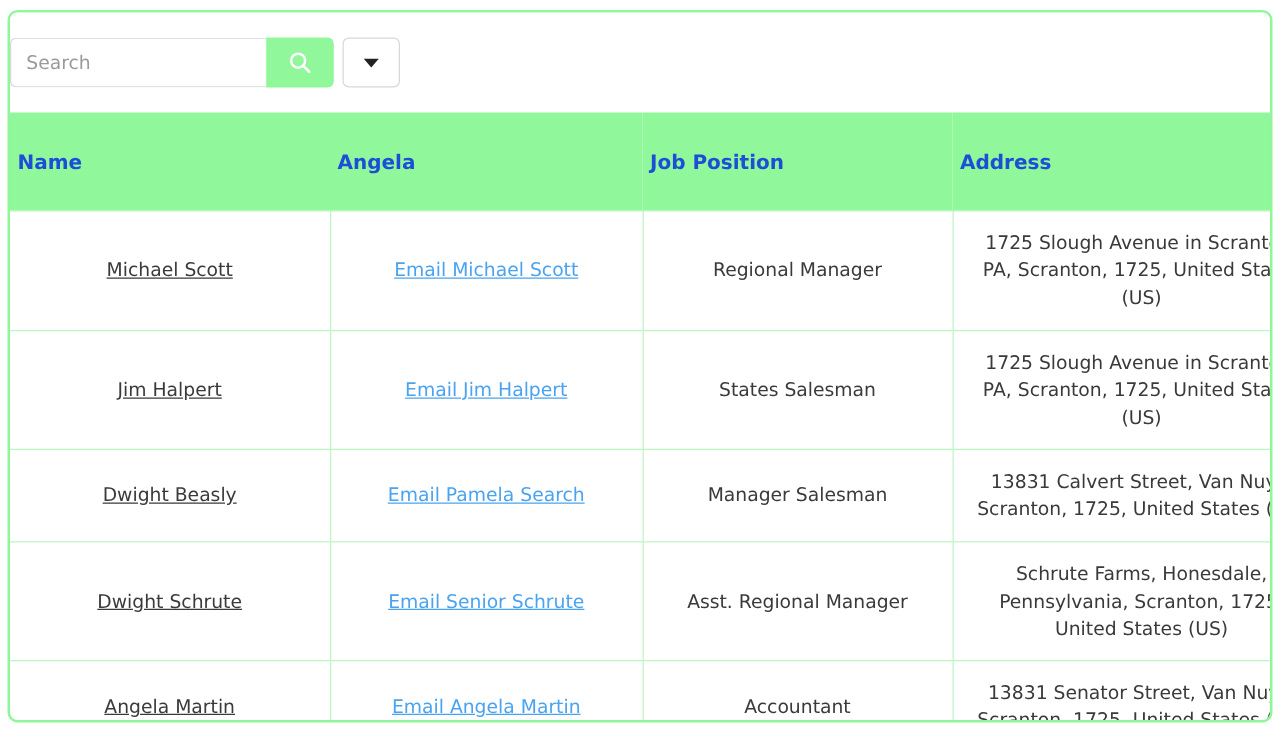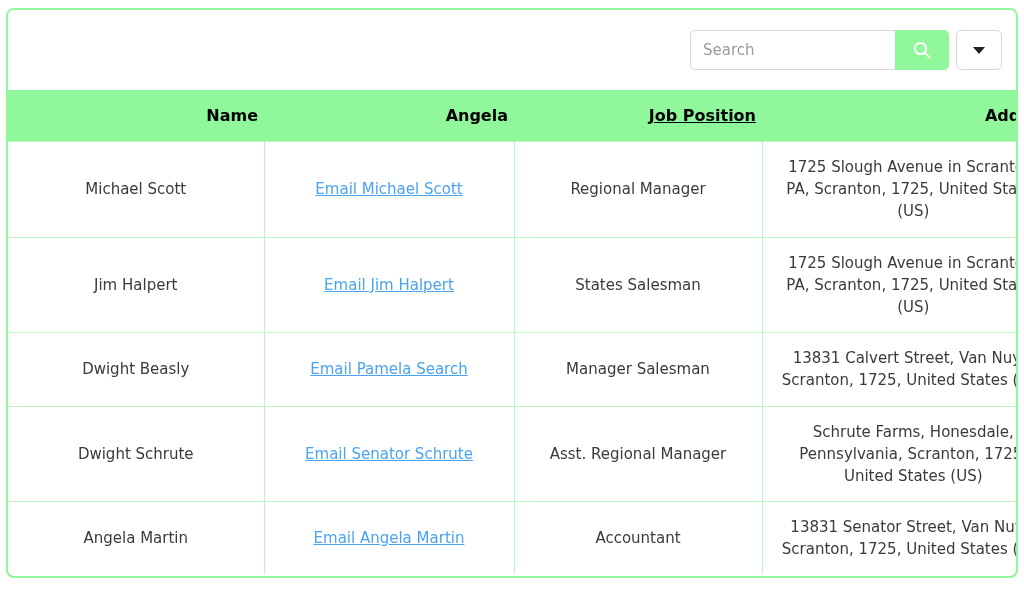--- a/index.html
+++ b/index.html
@@ -30,21 +30,21 @@
     background: #ffffff;
     overflow: hidden;
   }
 
   
   .toolbar {
     height: 80px;
     box-sizing: border-box;
     display: flex;
     align-items: center;
-    justify-content: flex-end;
+    justify-content: flex-start;
     padding: 0 14px 0 0;
     background: #ffffff;
   }
   .search-group {
     display: flex;
     align-items: stretch;
     height: 40px;
   }
   .search-input {
     width: 205px;
@@ -94,43 +94,43 @@
   }
 
   
   table.data-table {
     width: 100%;
     border-collapse: collapse;
     table-layout: fixed;
   }
   table.data-table thead th {
     background: #90f79b;
-    color: #000000;
+    color: #1d4ed8;
     font-weight: bold;
     font-size: 16px;
-    height: 51px;
-    text-align: right;
+    height: 78px;
+    text-align: left;
     border: none;
     padding: 0 6px;
   }
   table.data-table thead th.col-name    { width: 244px; }
   table.data-table thead th.col-email   { width: 238px; }
-  table.data-table thead th.col-job     { width: 236px; text-decoration: underline; }
+  table.data-table thead th.col-job     { width: 236px; }
   table.data-table thead th.col-address { width: 290px; }
 
   table.data-table tbody td {
     border: 1px solid #bdf5c3;
     text-align: center;
     vertical-align: middle;
     padding: 14px 16px;
     font-size: 15px;
     color: #3a3a3a;
     line-height: 1.48;
   }
-  table.data-table tbody tr td:first-child { border-left: none; }
+  table.data-table tbody tr td:first-child { border-left: none; text-decoration: underline; }
   table.data-table tbody tr td:last-child  { border-right: none; }
   table.data-table tbody tr:last-child td  { border-bottom: none; }
 
   td.cell-address { padding-left: 22px; padding-right: 22px; }
 
   a.email-link {
     color: #4aa3f0;
     text-decoration: underline;
     cursor: pointer;
   }
@@ -187,21 +187,21 @@
         <td class="cell-name">Dwight Beasly</td>
         <td class="cell-email">
           <a class="email-link">Email Pamela Search</a>
         </td>
         <td class="cell-job">Manager Salesman</td>
         <td class="cell-address">13831 Calvert Street, Van Nuys, Scranton, 1725, United States (US)</td>
       </tr>
       <tr>
         <td class="cell-name">Dwight Schrute</td>
         <td class="cell-email">
-          <a class="email-link">Email Senator Schrute</a>
+          <a class="email-link">Email Senior Schrute</a>
         </td>
         <td class="cell-job">Asst. Regional Manager</td>
         <td class="cell-address">Schrute Farms, Honesdale, Pennsylvania, Scranton, 1725, United States (US)</td>
       </tr>
       <tr>
         <td class="cell-name">Angela Martin</td>
         <td class="cell-email">
           <a class="email-link">Email Angela Martin</a>
         </td>
         <td class="cell-job">Accountant</td>

